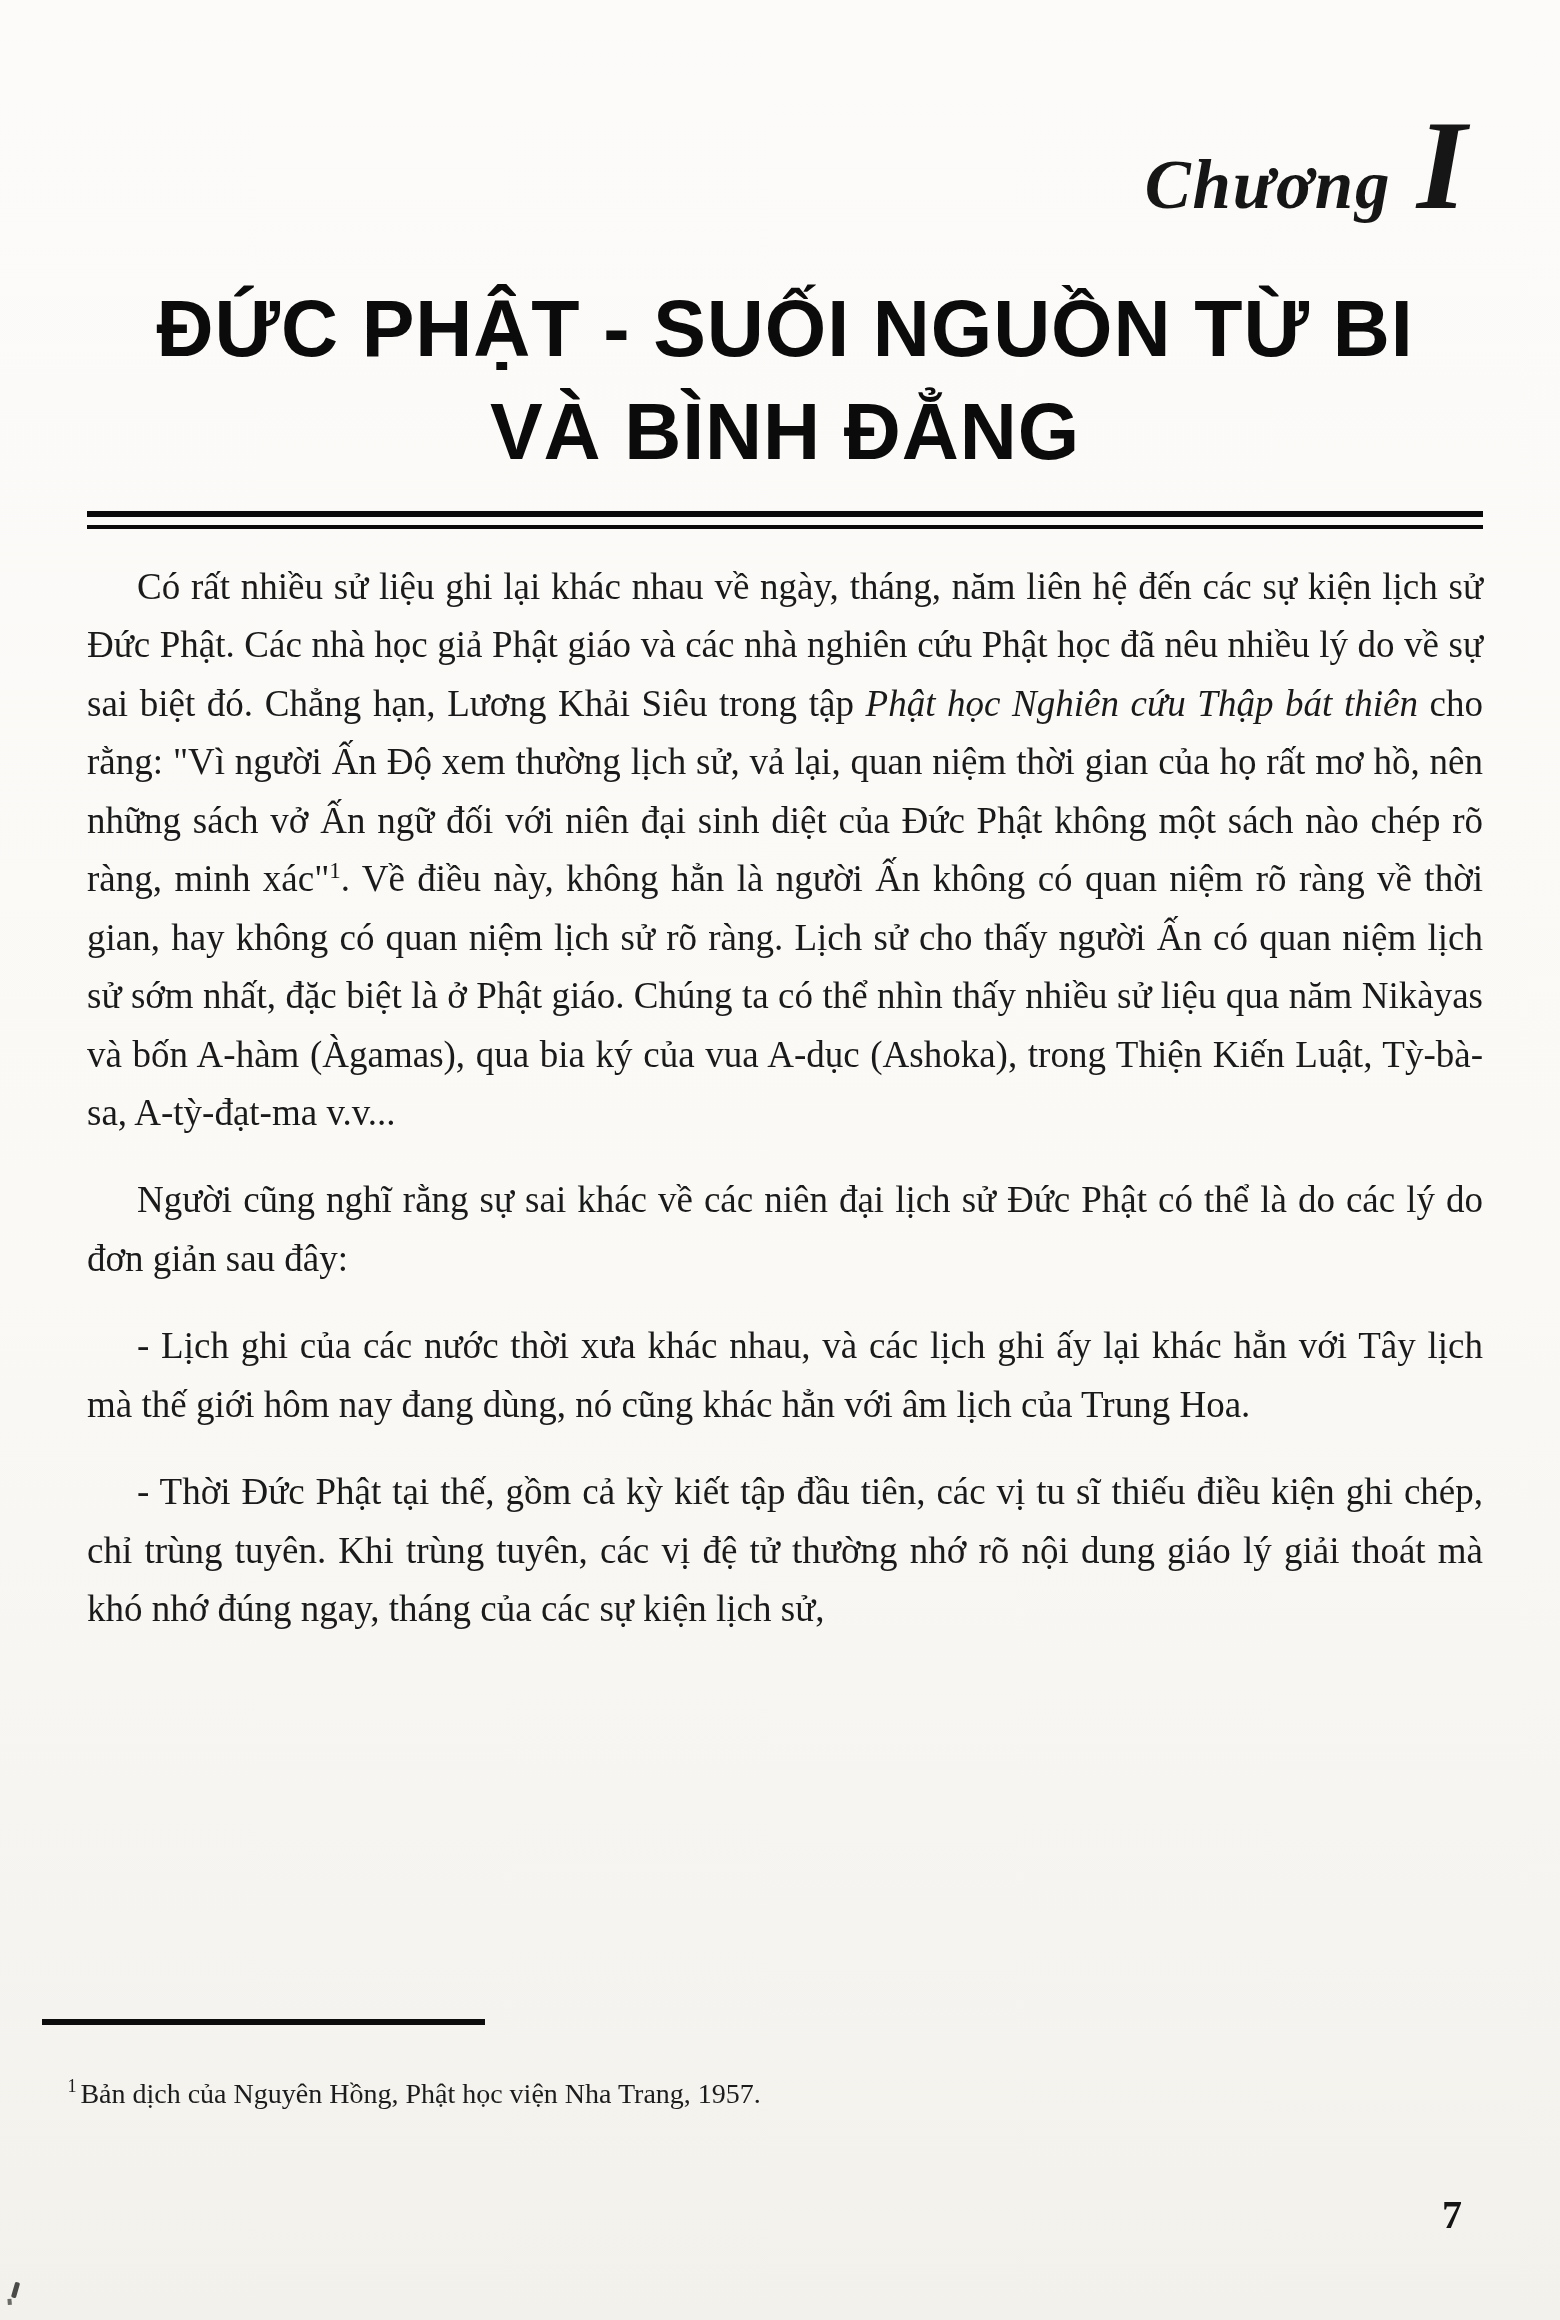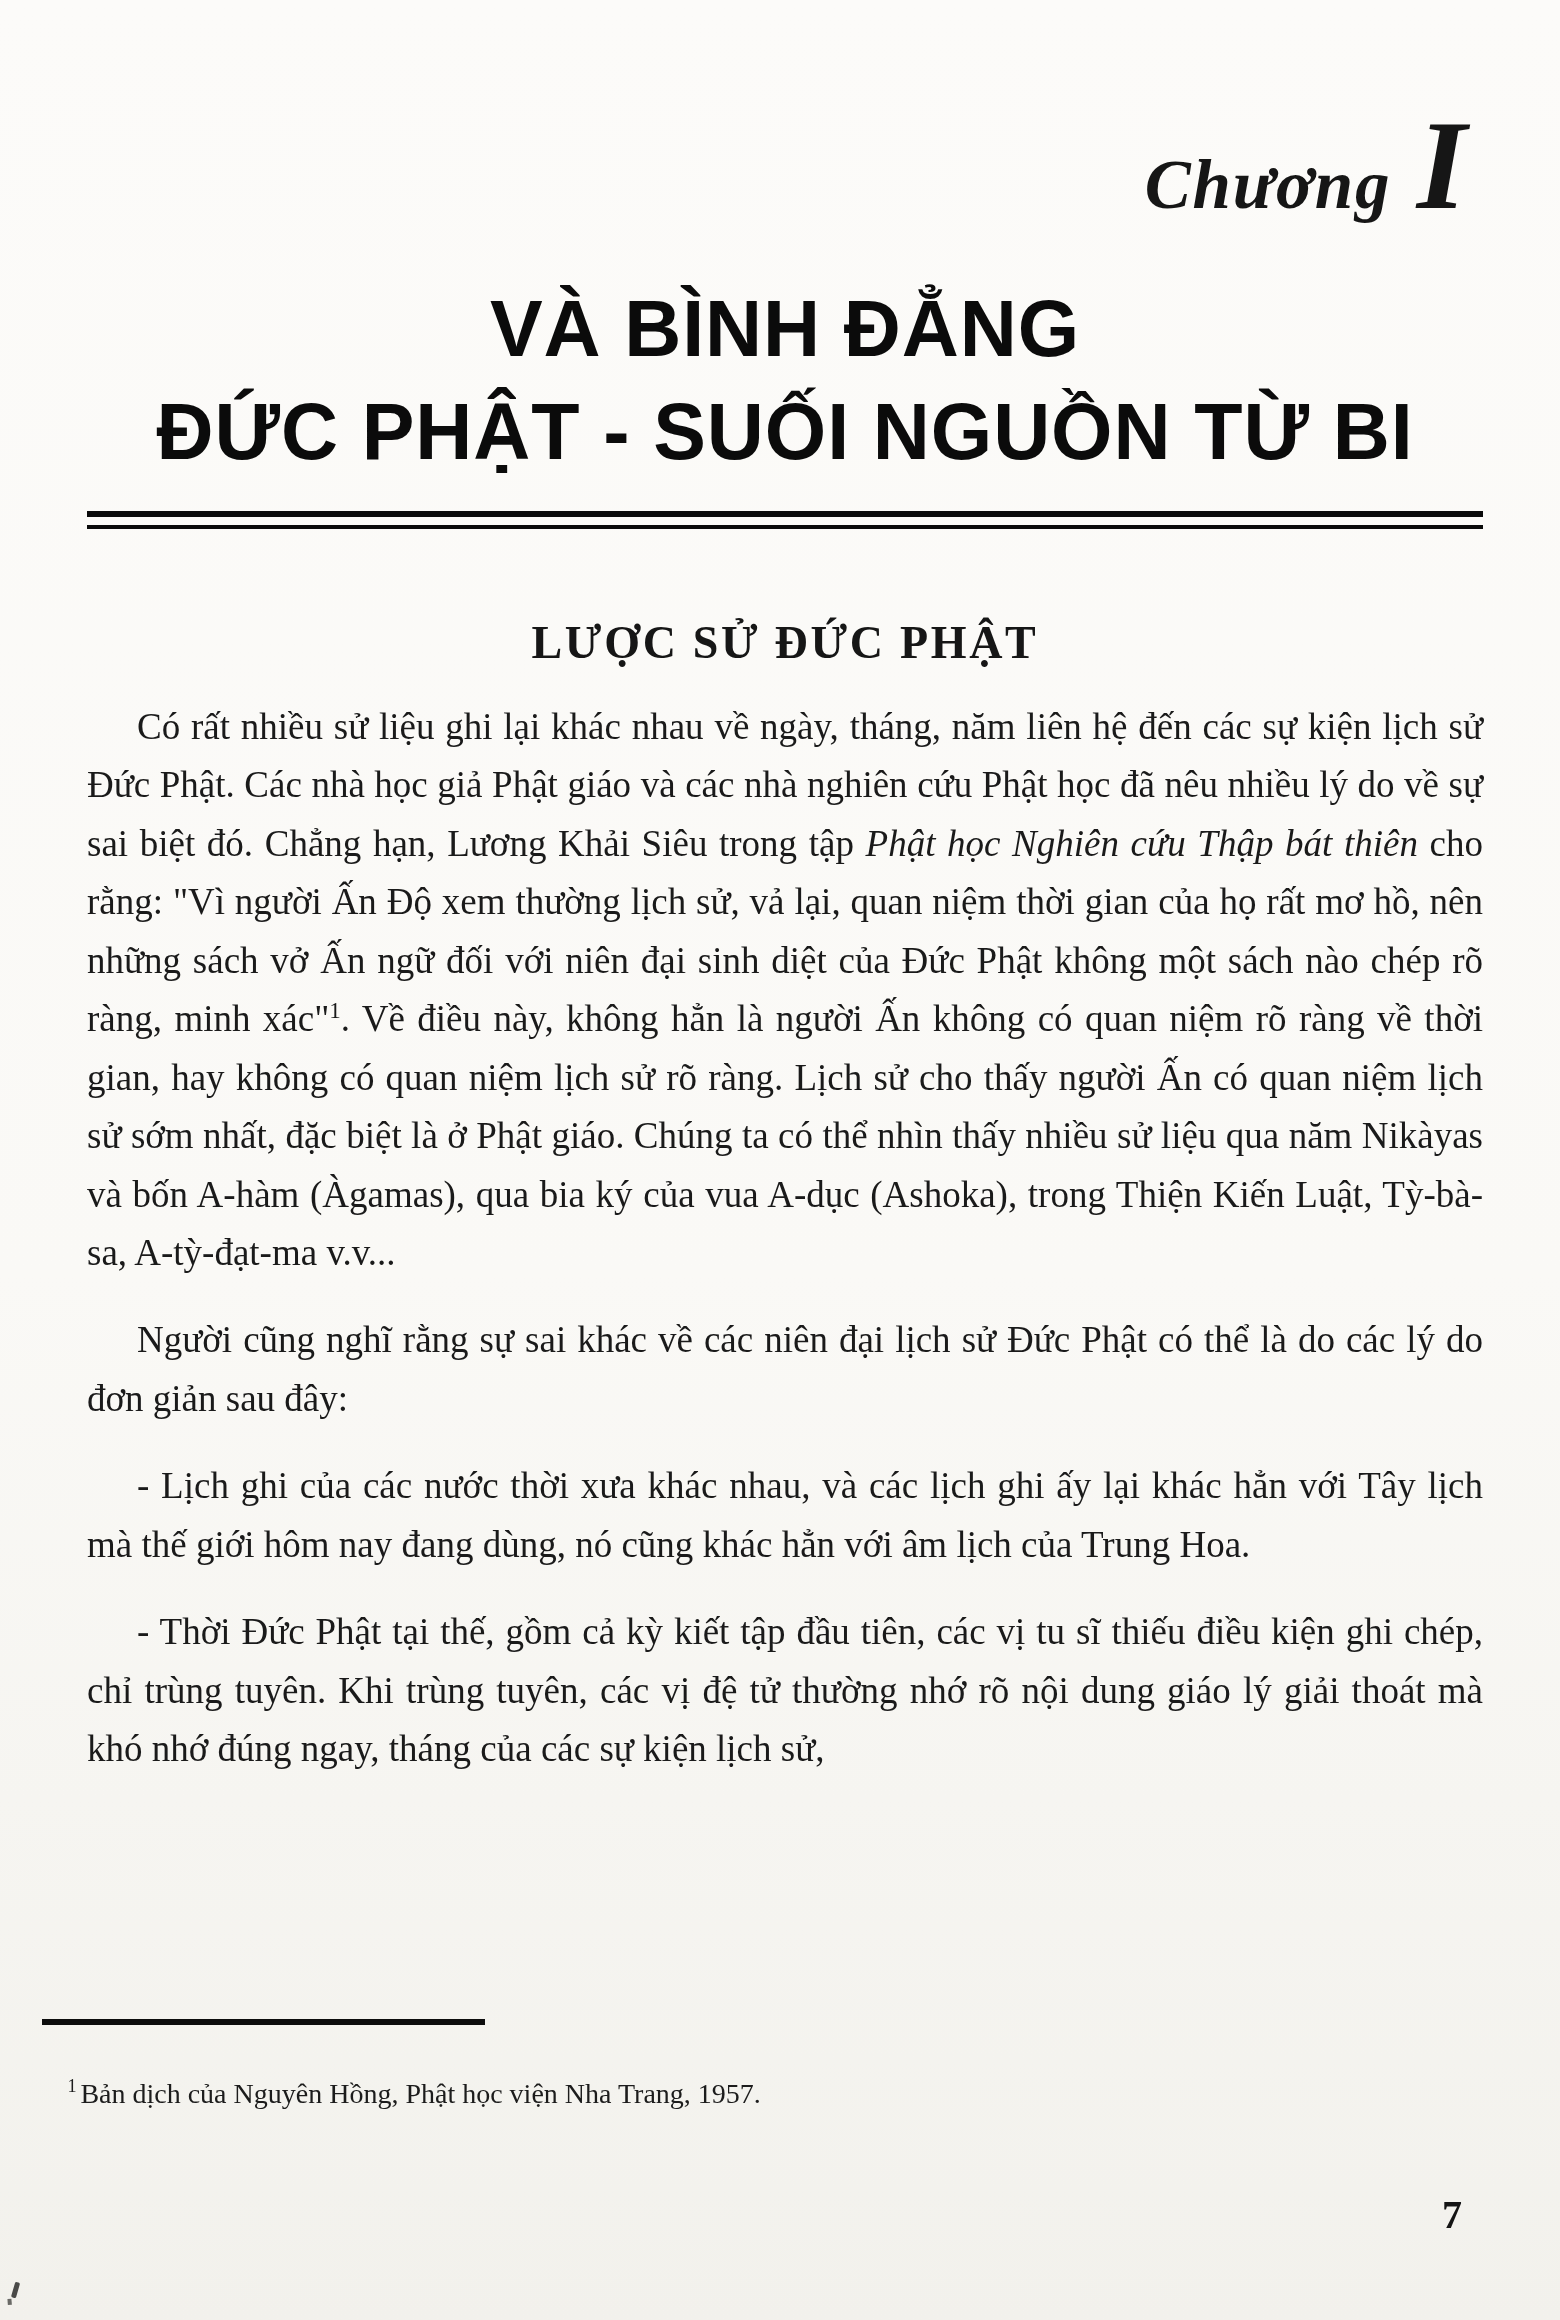--- a/index.html
+++ b/index.html
@@ -151,27 +151,26 @@
 </head>
 <body>
 
 <div class="page">
 
   <div class="chapter-line">
     <span class="chapter-word">Chương</span><span class="chapter-numeral">I</span>
   </div>
 
   <h1 class="title">
+    <span class="title-line">ĐỨC PHẬT - SUỐI NGUỒN TỪ BI</span>
     <span class="title-line">VÀ BÌNH ĐẲNG</span>
-    <span class="title-line">ĐỨC PHẬT - SUỐI NGUỒN TỪ BI</span>
   </h1>
 
   <div class="double-rule"></div>
 
-  <h2 class="section-heading">LƯỢC SỬ ĐỨC PHẬT</h2>
 
 
   <p class="body-para"><span>Có rất nhiều sử liệu ghi lại khác nhau về ngày, tháng, năm liên hệ đến các sự kiện lịch sử Đức Phật. Các nhà học giả Phật giáo và các nhà nghiên cứu Phật học đã nêu nhiều lý do về sự sai biệt đó. Chẳng hạn, Lương Khải Siêu trong tập </span><em class="book-ref">Phật học Nghiên cứu Thập bát thiên</em><span> cho rằng: "Vì người Ấn Độ xem thường lịch sử, vả lại, quan niệm thời gian của họ rất mơ hồ, nên những sách vở Ấn ngữ đối với niên đại sinh diệt của Đức Phật không một sách nào chép rõ ràng, minh xác"</span><sup class="fn-ref">1</sup><span>. Về điều này, không hẳn là người Ấn không có quan niệm rõ ràng về thời gian, hay không có quan niệm lịch sử rõ ràng. Lịch sử cho thấy người Ấn có quan niệm lịch sử sớm nhất, đặc biệt là ở Phật giáo. Chúng ta có thể nhìn thấy nhiều sử liệu qua năm Nikàyas và bốn A-hàm (Àgamas), qua bia ký của vua A-dục (Ashoka), trong Thiện Kiến Luật, Tỳ-bà-sa, A-tỳ-đạt-ma v.v...</span></p>
 
   <p class="body-para">Người cũng nghĩ rằng sự sai khác về các niên đại lịch sử Đức Phật có thể là do các lý do đơn giản sau đây:</p>
 
   <p class="body-para">- Lịch ghi của các nước thời xưa khác nhau, và các lịch ghi ấy lại khác hẳn với Tây lịch mà thế giới hôm nay đang dùng, nó cũng khác hẳn với âm lịch của Trung Hoa.</p>
 
   <p class="body-para">- Thời Đức Phật tại thế, gồm cả kỳ kiết tập đầu tiên, các vị tu sĩ thiếu điều kiện ghi chép, chỉ trùng tuyên. Khi trùng tuyên, các vị đệ tử thường nhớ rõ nội dung giáo lý giải thoát mà khó nhớ đúng ngay, tháng của các sự kiện lịch sử,</p>
 

